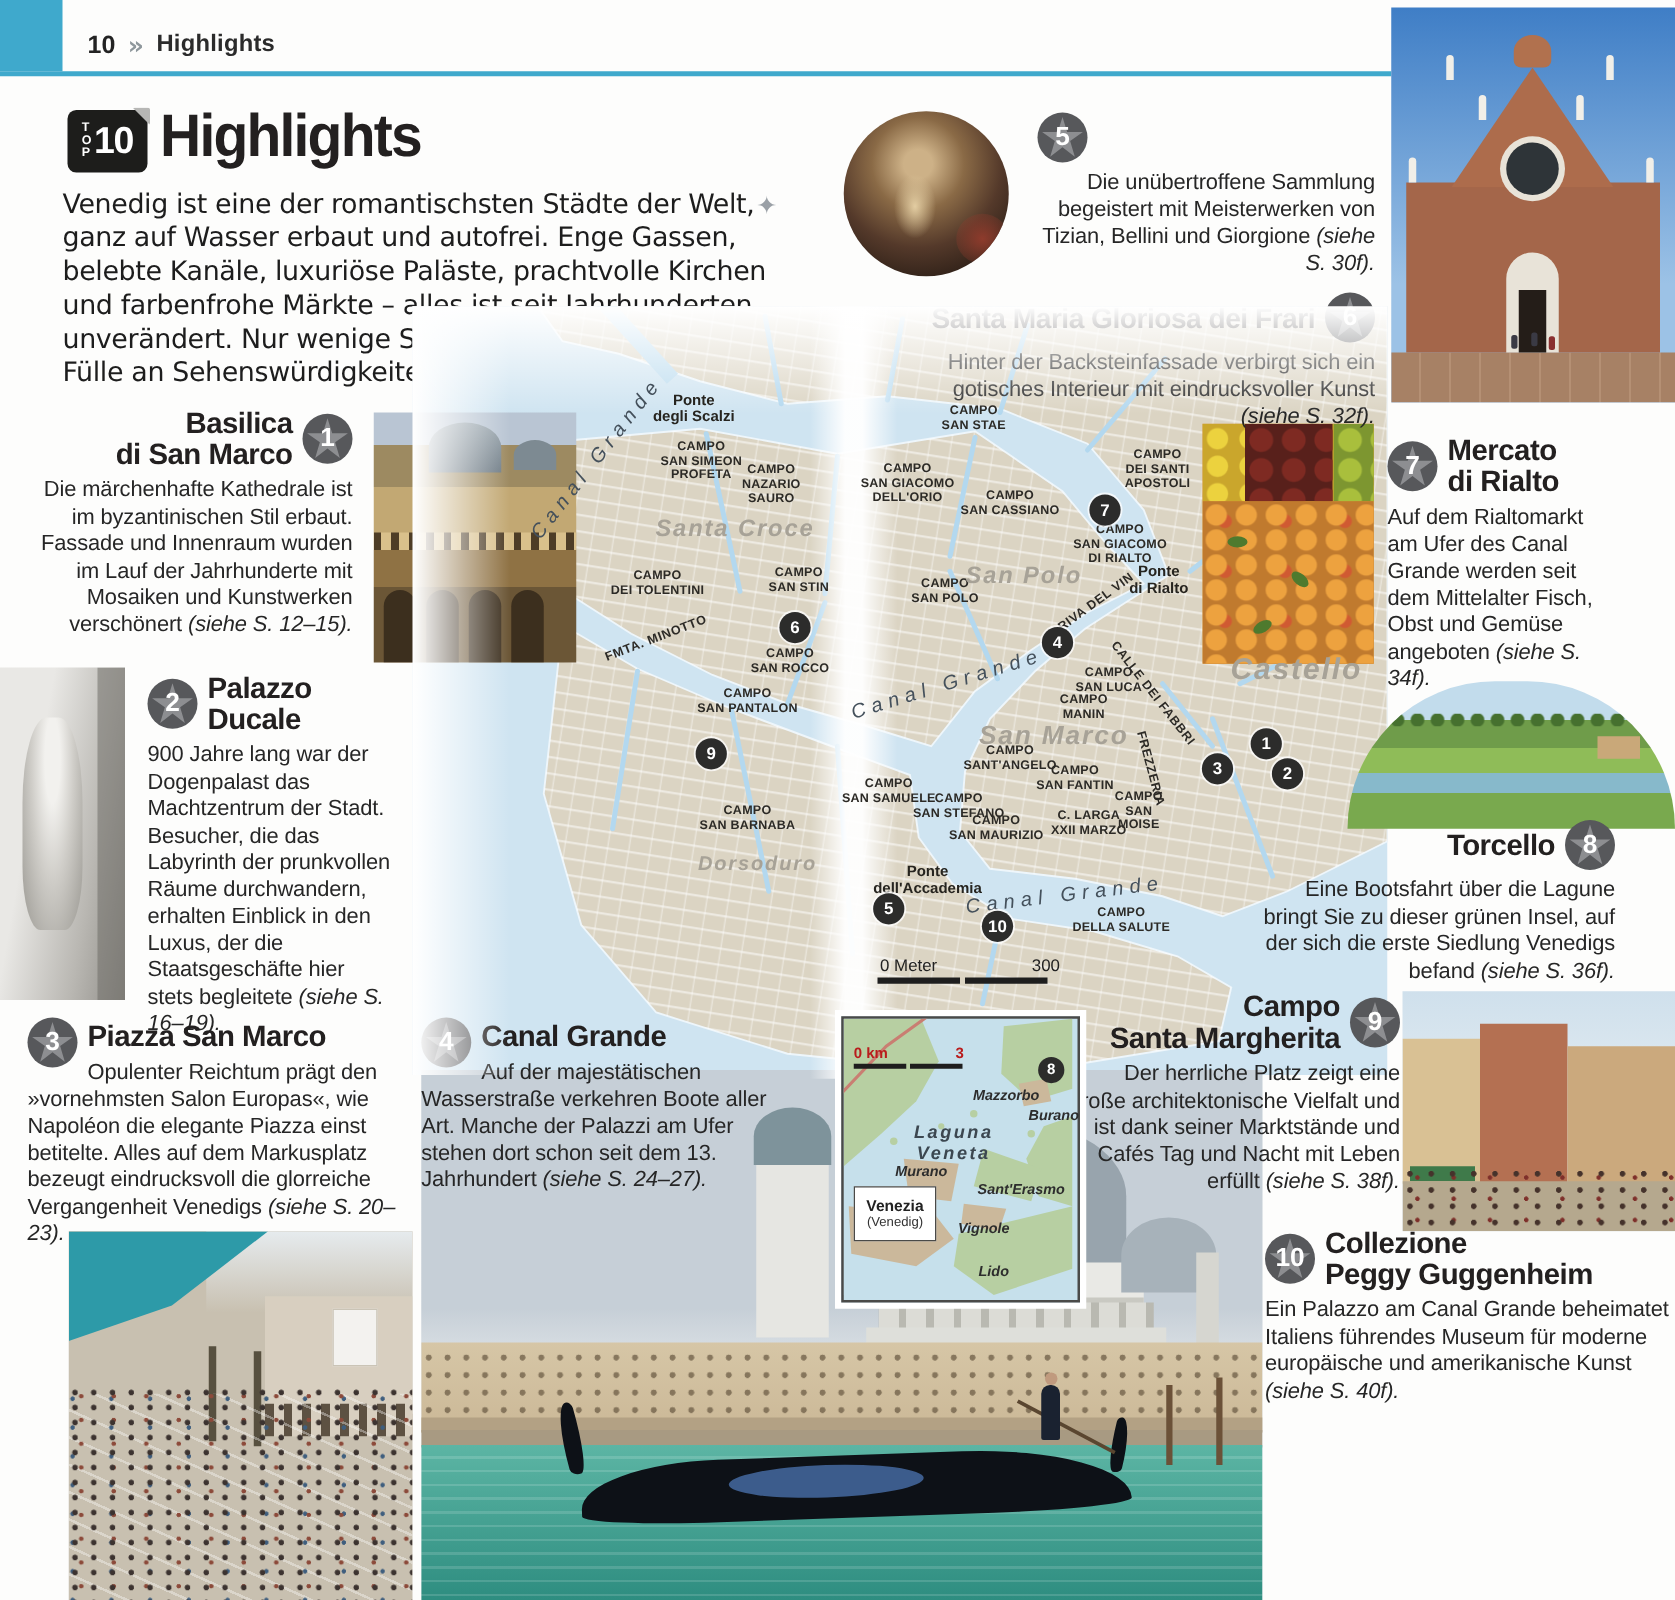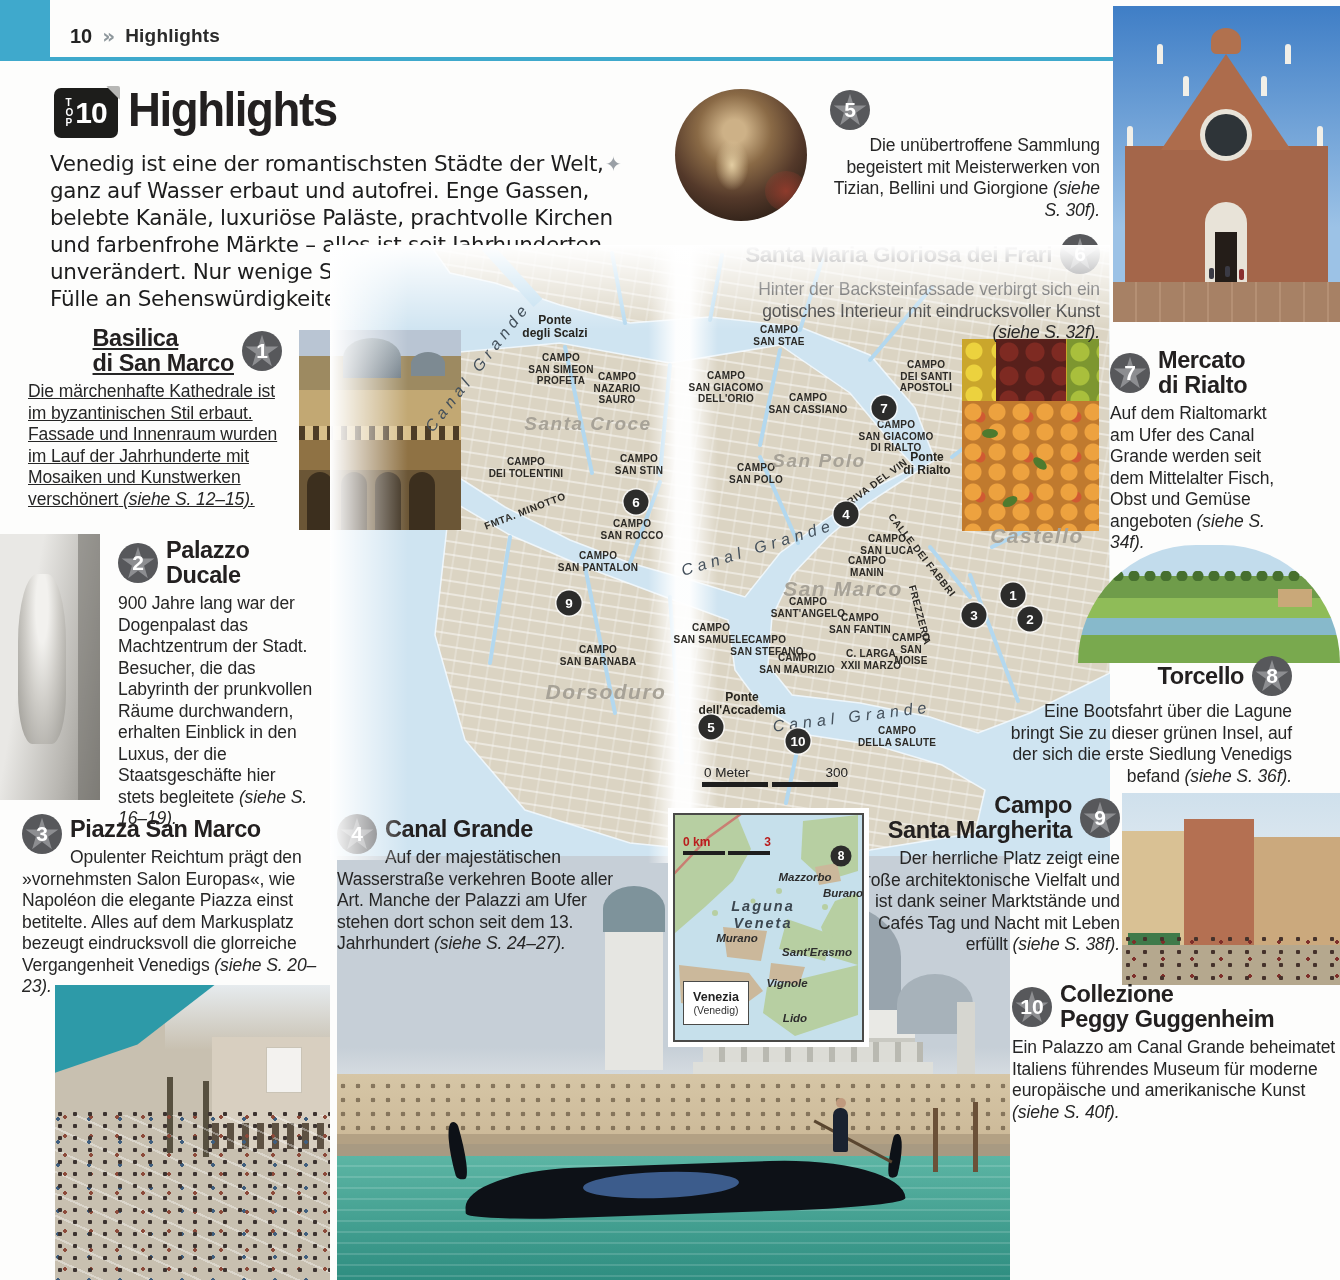--- a/index.html
+++ b/index.html
@@ -38,21 +38,21 @@
   .sec p i{font-style:italic;}
   .hrow{display:flex;align-items:center;gap:8px;}
   .hrow.right{justify-content:flex-end;}
   .sbadge{width:40px;height:40px;border-radius:50%;background:#57585b;position:relative;flex:none;}
   .sbadge::before{content:"";position:absolute;inset:3px;background:#8d8e91;
       clip-path:polygon(50% 2%,61% 37%,98% 37%,68% 58%,79% 95%,50% 73%,21% 95%,32% 58%,2% 37%,39% 37%);}
   .sbadge b{position:absolute;inset:0;display:flex;align-items:center;justify-content:center;
       font:700 21px "Liberation Sans",sans-serif;color:#fff;}
   .sbadge.fl{float:left;margin:2px 8px 2px 0;}
 
-  #s1{left:28px;top:326px;width:254px;text-align:left;text-decoration:underline;}
+  #s1{left:28px;top:326px;width:254px;text-align:right;}
   #s2{left:118px;top:538px;width:198px;}
   #s3{left:22px;top:812px;width:302px;}
   #s4{left:337px;top:812px;width:300px;}
   #s5{left:830px;top:90px;width:270px;text-align:right;}
   #s5 h3{text-align:left;}
   #s6{left:735px;top:234px;width:365px;text-align:right;}
   #s7{left:1110px;top:348px;width:172px;}
   #s8{left:998px;top:656px;width:294px;text-align:right;}
   #s9{left:850px;top:793px;width:270px;text-align:right;}
   #s10{left:1012px;top:982px;width:324px;}
@@ -84,21 +84,21 @@
          border:2px solid #4a4a48;box-shadow:0 0 0 5px #fff;z-index:8;}
   .il{position:absolute;transform:translate(-50%,-50%);white-space:pre-line;text-align:center;z-index:3;}
   .il.pl{font:italic 700 11.5px "Liberation Sans",sans-serif;color:#2d2d2d;}
   .il.lg{font:italic 700 14.5px/17px "Liberation Sans",sans-serif;color:#3c4750;letter-spacing:2px;}
   #inset .ibadge{position:absolute;width:21px;height:21px;border-radius:50%;background:#2c2c2b;color:#fff;
       font:700 12px/21px "Liberation Sans",sans-serif;text-align:center;transform:translate(-50%,-50%);z-index:4;}
   #inset-scale{position:absolute;left:8px;top:20px;z-index:4;font:700 12px "Liberation Sans",sans-serif;color:#b91c1c;}
   #inset-scale .lbls{display:flex;width:88px;justify-content:space-between;}
   #inset-scale .bars{display:flex;gap:3px;margin-top:2px;}
   #inset-scale .bars i{display:block;width:42px;height:4px;background:#1e1e1e;}
-  #venezia-box{position:absolute;left:8px;top:166px;width:64px;height:42px;background:#fff;
+  #venezia-box{position:absolute;left:8px;top:134px;width:64px;height:42px;background:#fff;
       border:1.5px solid #4a4a48;z-index:4;display:flex;flex-direction:column;align-items:center;justify-content:center;}
   #venezia-box .t{font:700 12.5px "Liberation Sans",sans-serif;color:#222;}
   #venezia-box .s{font:400 10.5px "Liberation Sans",sans-serif;color:#333;}
 
   
   .photo{position:absolute;overflow:hidden;}
   #ph-accademia{left:675px;top:89px;width:132px;height:132px;border-radius:50%;
      background:radial-gradient(circle at 45% 32%,#cdb187 0 10%,#8a6a46 32%,#54392a 58%,#2b1e16 85%);}
   #ph-accademia .red{position:absolute;left:68%;top:62%;width:42px;height:40px;border-radius:50%;
      background:radial-gradient(#8e3b2c,rgba(142,59,44,0));}
@@ -367,28 +367,28 @@
 SAN
 MOISE</span>
         <span class="ml campo" style="left: 381px; top: 388px;">CAMPO
 SAN SAMUELE</span>
         <span class="ml campo" style="left: 437px; top: 400px;">CAMPO
 SAN STEFANO</span>
         <span class="ml campo" style="left: 467px; top: 418px;">CAMPO
 SAN MAURIZIO</span>
         <span class="ml campo" style="left: 541px; top: 414px;">C. LARGA
 XXII MARZO</span>
-        <span class="ml district" style="left: 707px; top: 291px; font-size: 21px;">Castello</span>
+        <span class="ml district" style="left: 707px; top: 291px; font-size: 24px;">Castello</span>
         <span class="ml place" style="left: 412px; top: 459px;">Ponte
 dell'Accademia</span>
         <span class="ml campo" style="left: 567px; top: 491px;">CAMPO
 DELLA SALUTE</span>
         <span class="ml campo" style="left: 268px; top: 410px;">CAMPO
 SAN BARNABA</span>
-        <span class="ml district" style="left: 276px; top: 447px; font-size: 21px;">Dorsoduro</span>
+        <span class="ml district" style="left: 276px; top: 447px; font-size: 16px;">Dorsoduro</span>
         <span class="ml canal" style="left: 148px; top: 122px; transform: translate(-50%, -50%) rotate(-52deg);">Canal Grande</span>
         <span class="ml canal" style="left: 428px; top: 303px; transform: translate(-50%, -50%) rotate(-17deg);">Canal Grande</span>
         <span class="ml canal" style="left: 522px; top: 472px; transform: translate(-50%, -50%) rotate(-7deg);">Canal  Grande</span>
       </div>
     <div id="map-badges">
         <div class="mbadge" style="left: 683px; top: 350px;">1</div>
         <div class="mbadge" style="left: 700px; top: 374px;">2</div>
         <div class="mbadge" style="left: 644px; top: 370px;">3</div>
         <div class="mbadge" style="left: 516px; top: 269px;">4</div>
         <div class="mbadge" style="left: 381px; top: 482px;">5</div>

